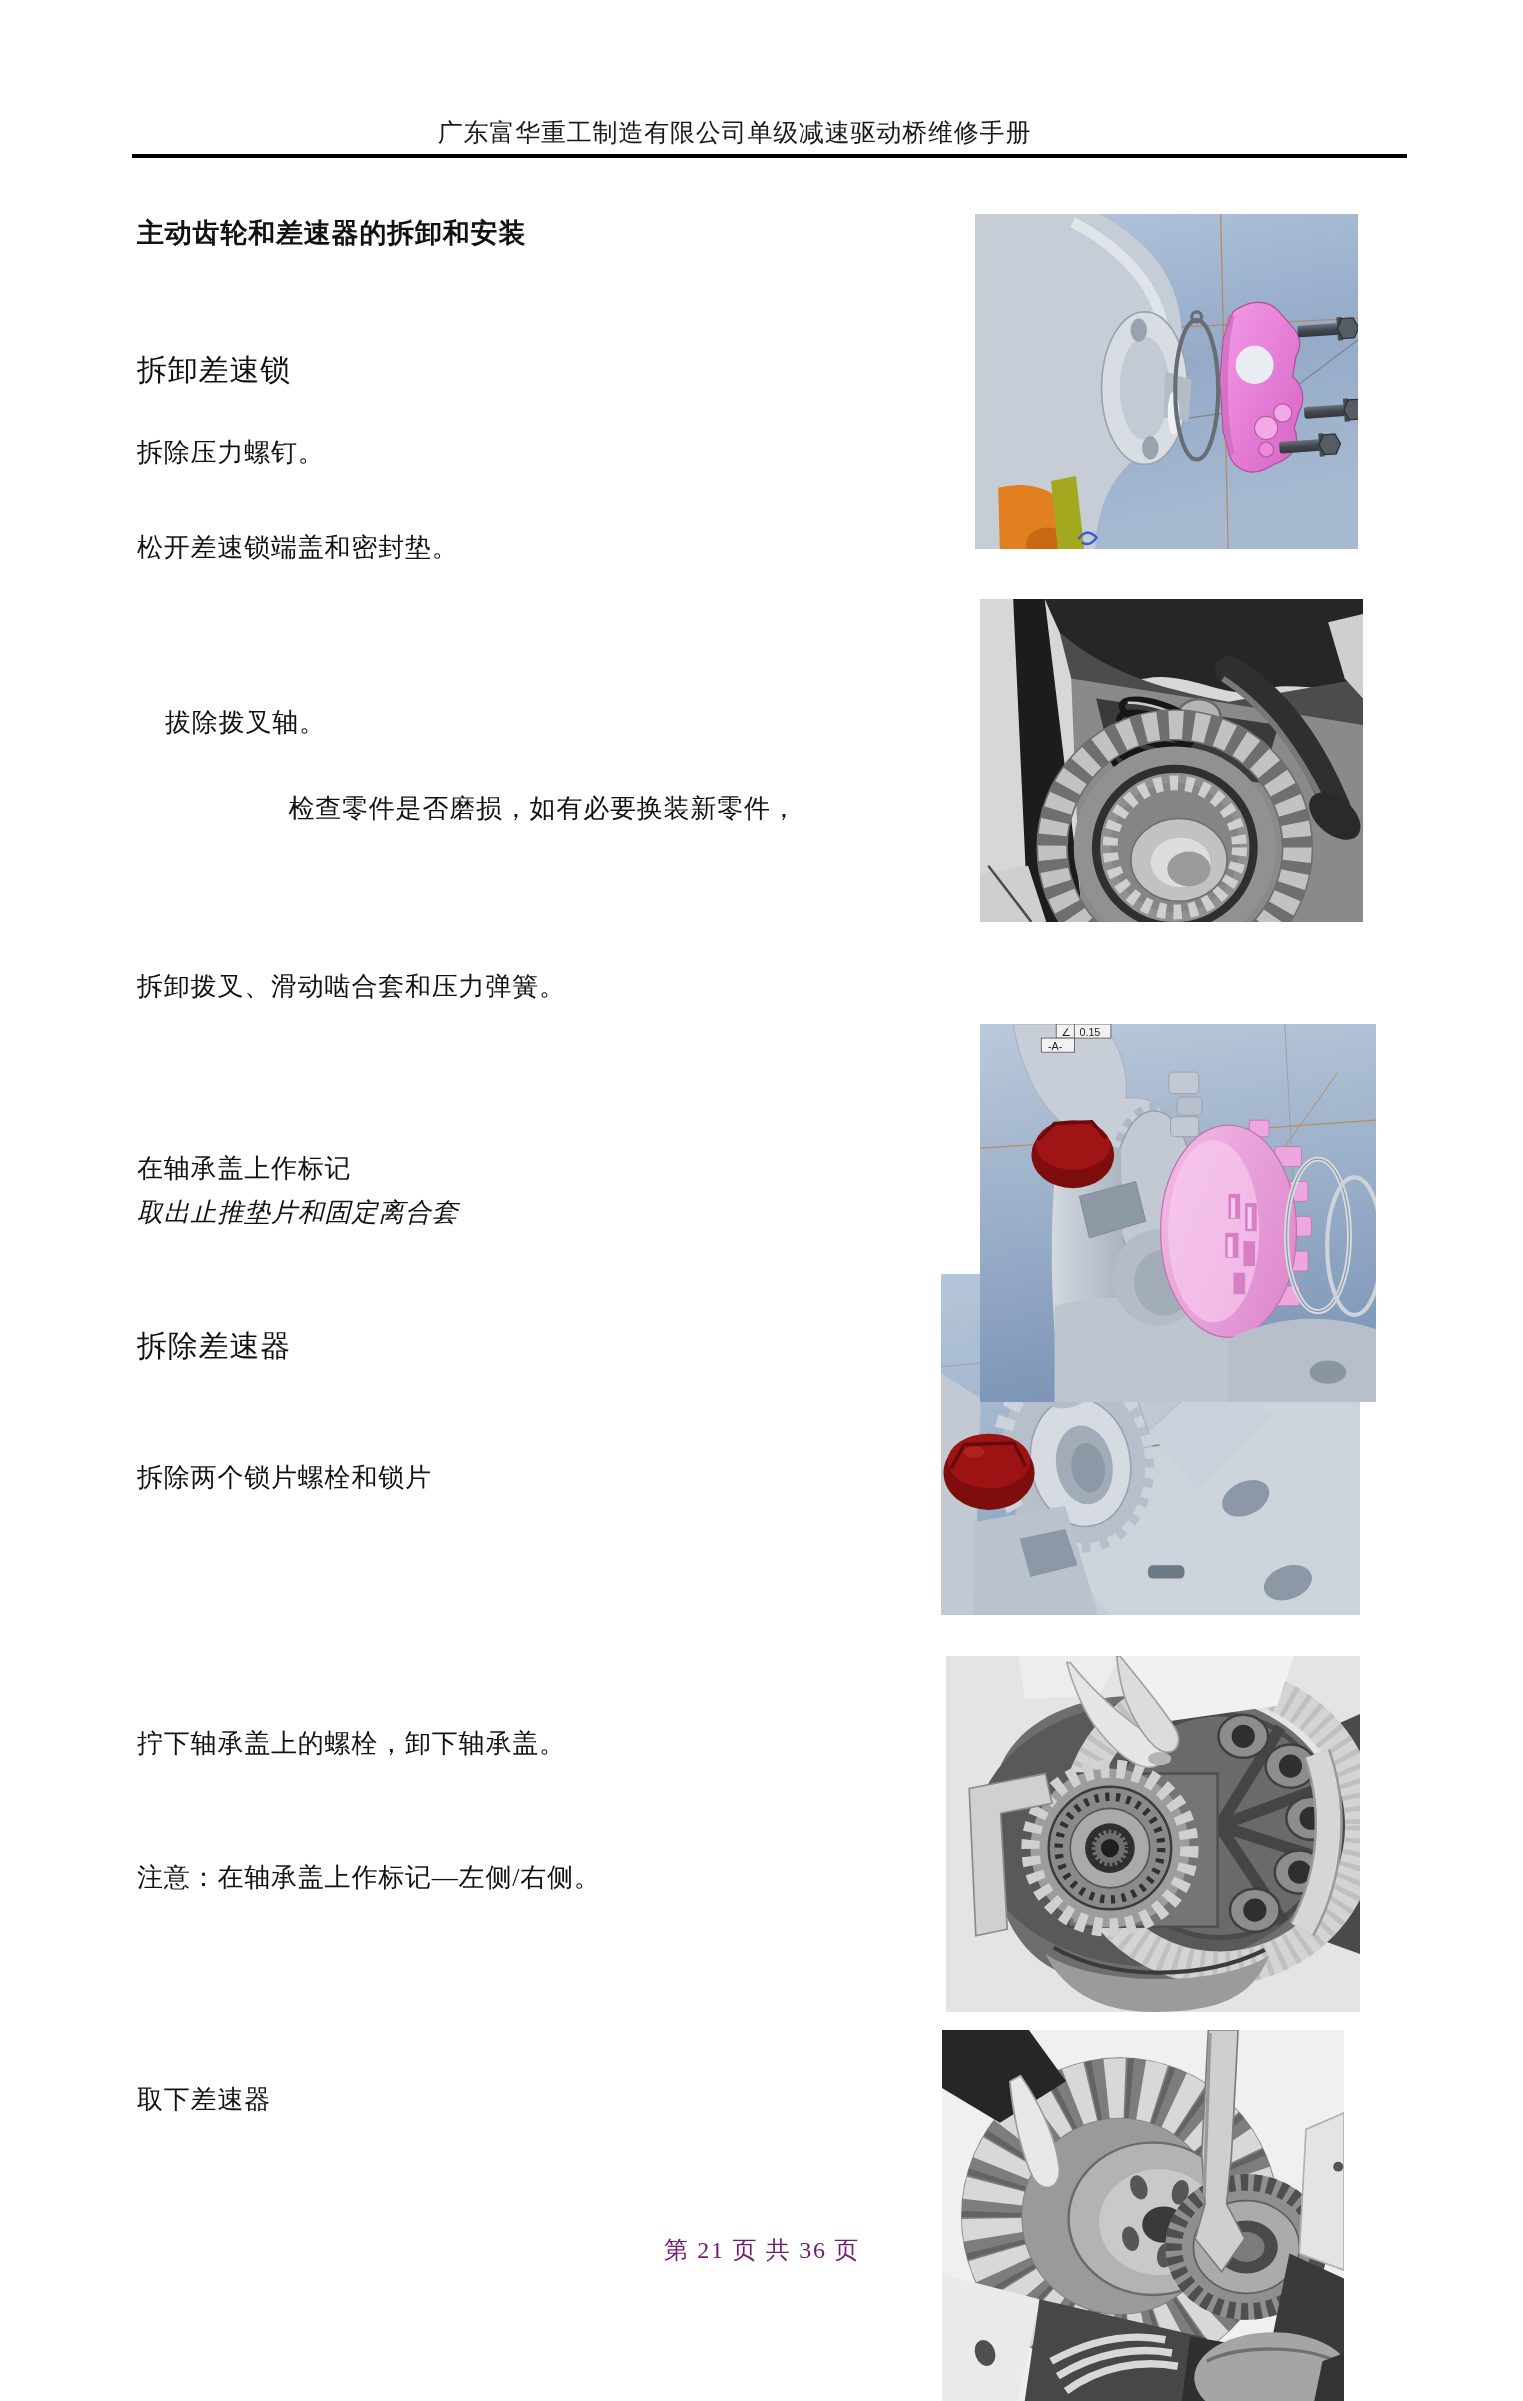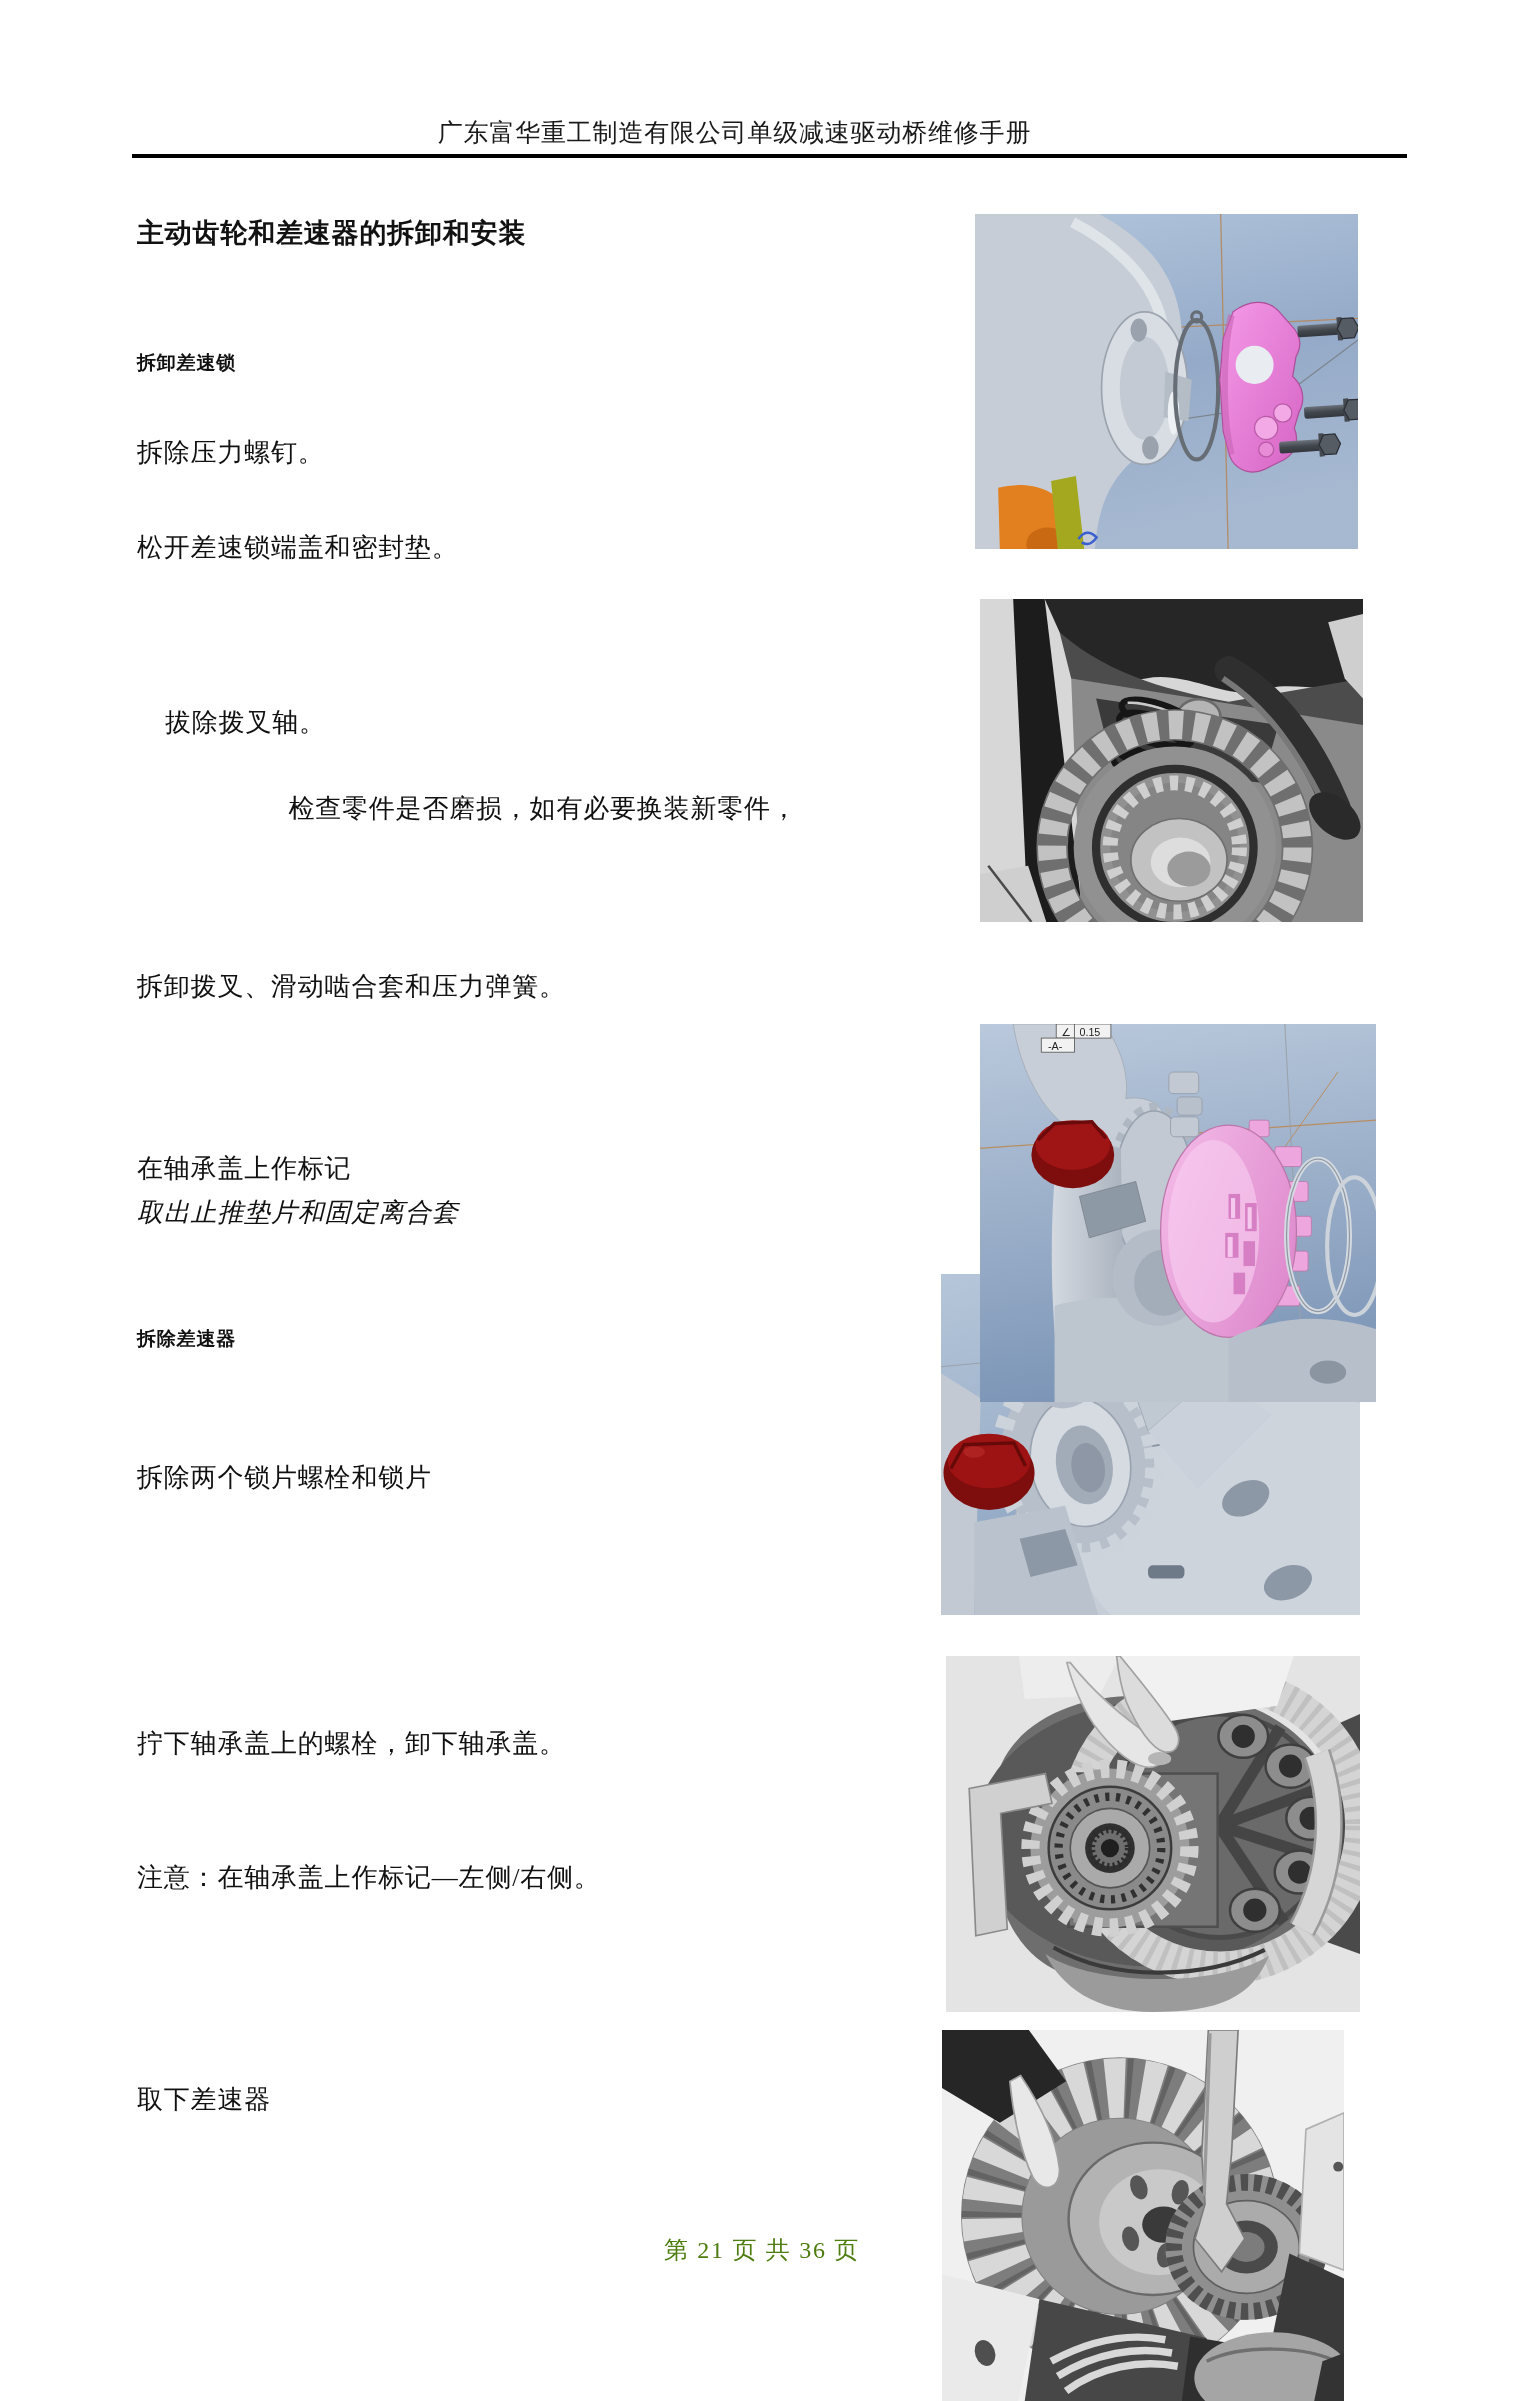--- a/index.html
+++ b/index.html
@@ -17,24 +17,24 @@
   }
   .hdr-rule{
     position:absolute;top:154px;left:132px;width:1275px;height:4.1px;
     background:#000000;
   }
   .txt{
     position:absolute;left:137px;width:812px;
     font-size:26px;line-height:1.25;letter-spacing:0.8px;white-space:nowrap;
   }
   .doc-title{font-weight:bold;font-size:27px;}
-  .heading{font-weight:bold;font-size:19px;}
+  .heading{font-weight:normal;font-size:30px;}
   .footer{
     position:absolute;top:2234px;left:0;width:1524px;
-    text-align:center;font-size:24px;letter-spacing:1.7px;color:#4d7c0f;
+    text-align:center;font-size:24px;letter-spacing:1.7px;color:#701a75;
   }
   .fig{position:absolute;overflow:hidden;}
   .fig svg{display:block;width:100%;height:100%;}
   #fig1{left:975px;top:214px;width:383px;height:335px;}
   #fig2{left:980px;top:599px;width:383px;height:323px;}
   #fig4{left:941px;top:1274px;width:419px;height:341px;z-index:1;}
   #fig3{left:980px;top:1024px;width:396px;height:378px;z-index:2;}
   #fig5{left:946px;top:1656px;width:414px;height:356px;}
   #fig6{left:942px;top:2030px;width:402px;height:371px;}
   

